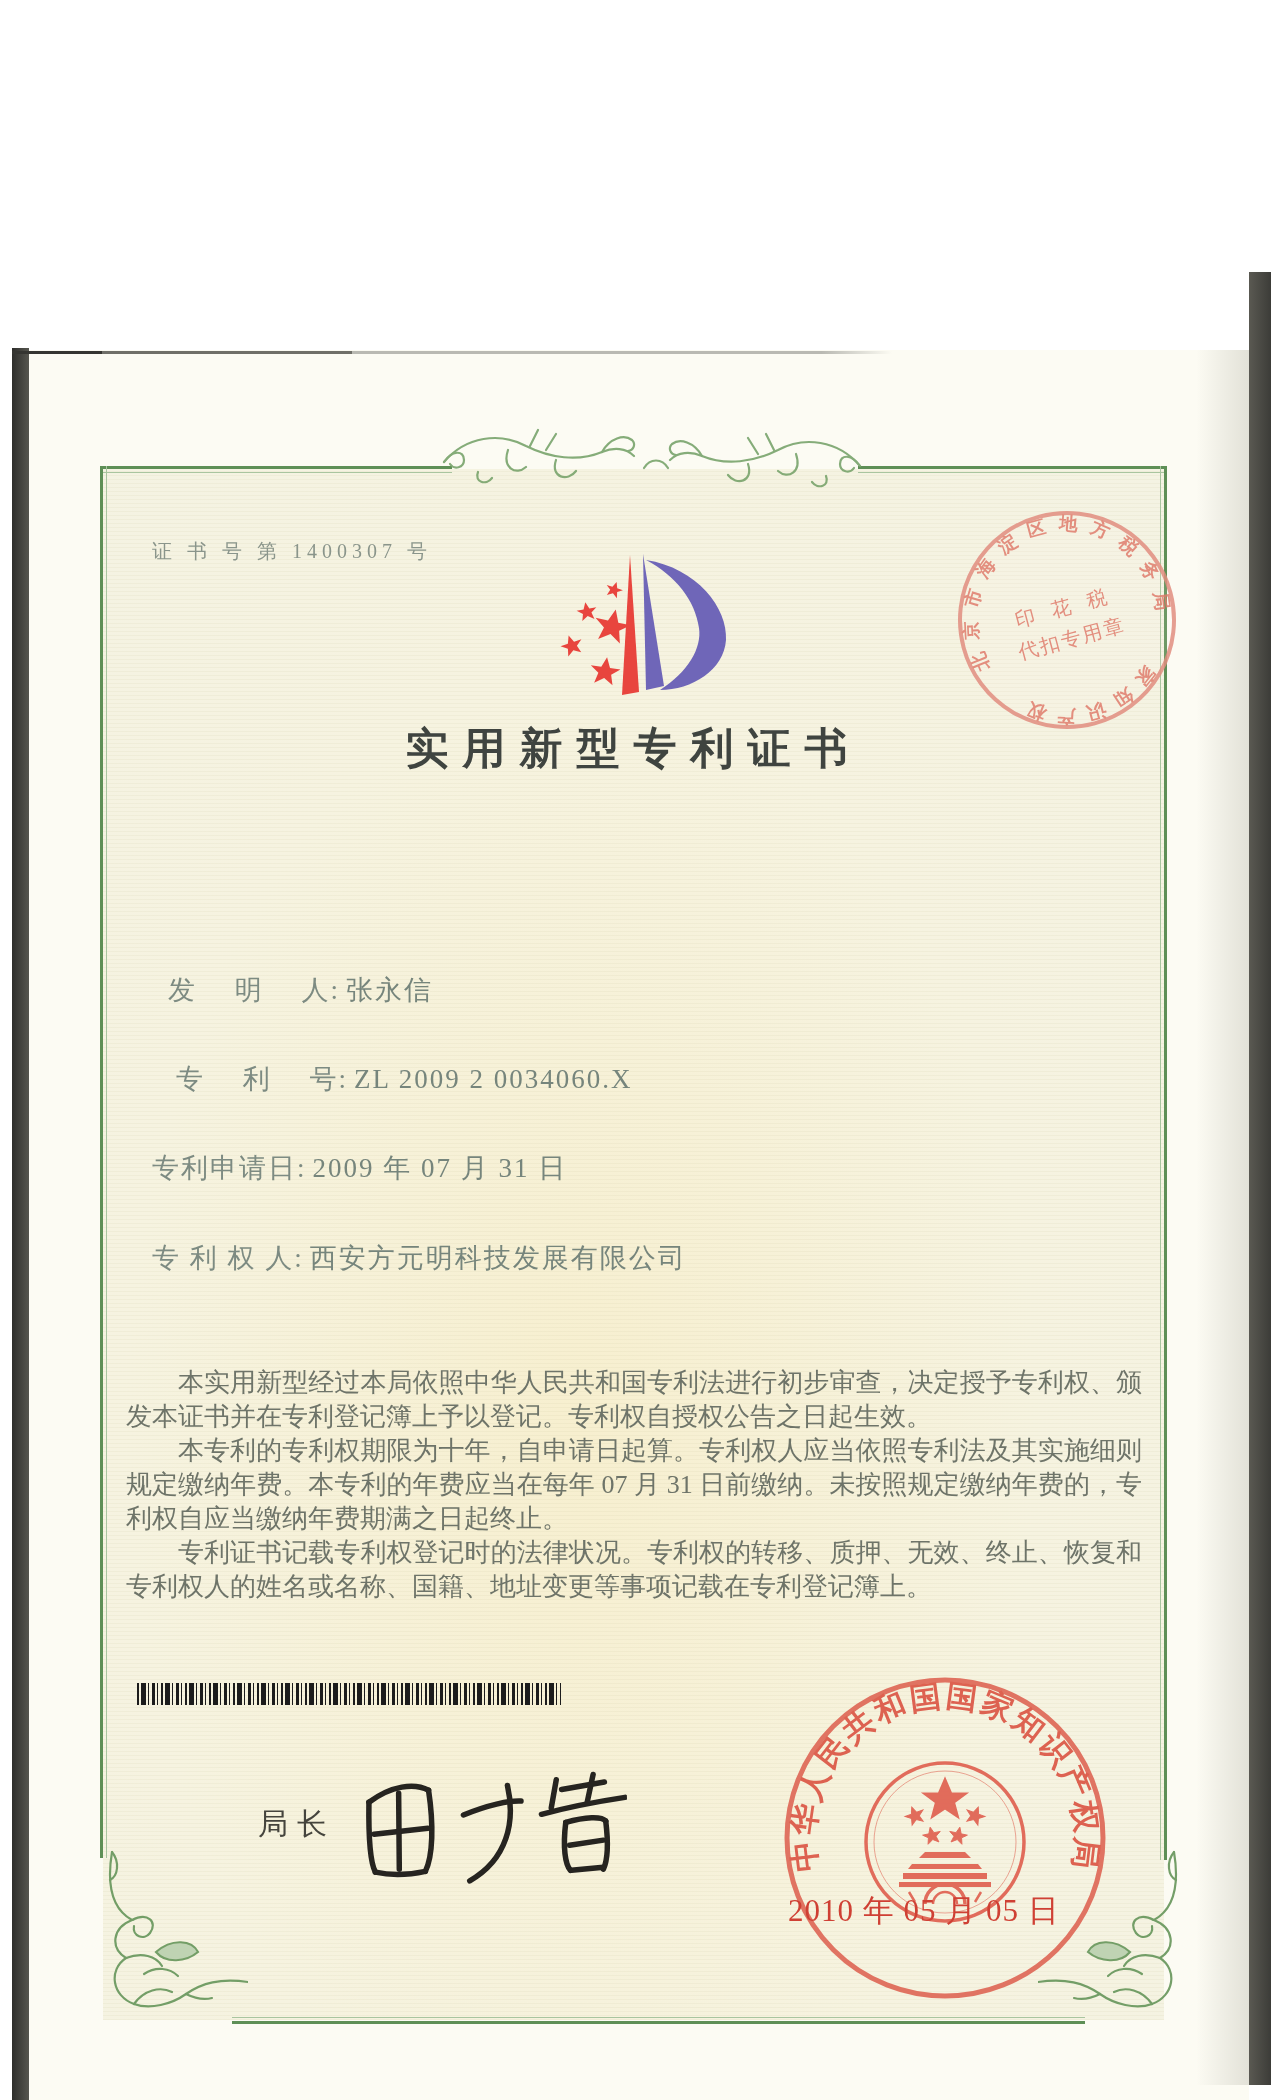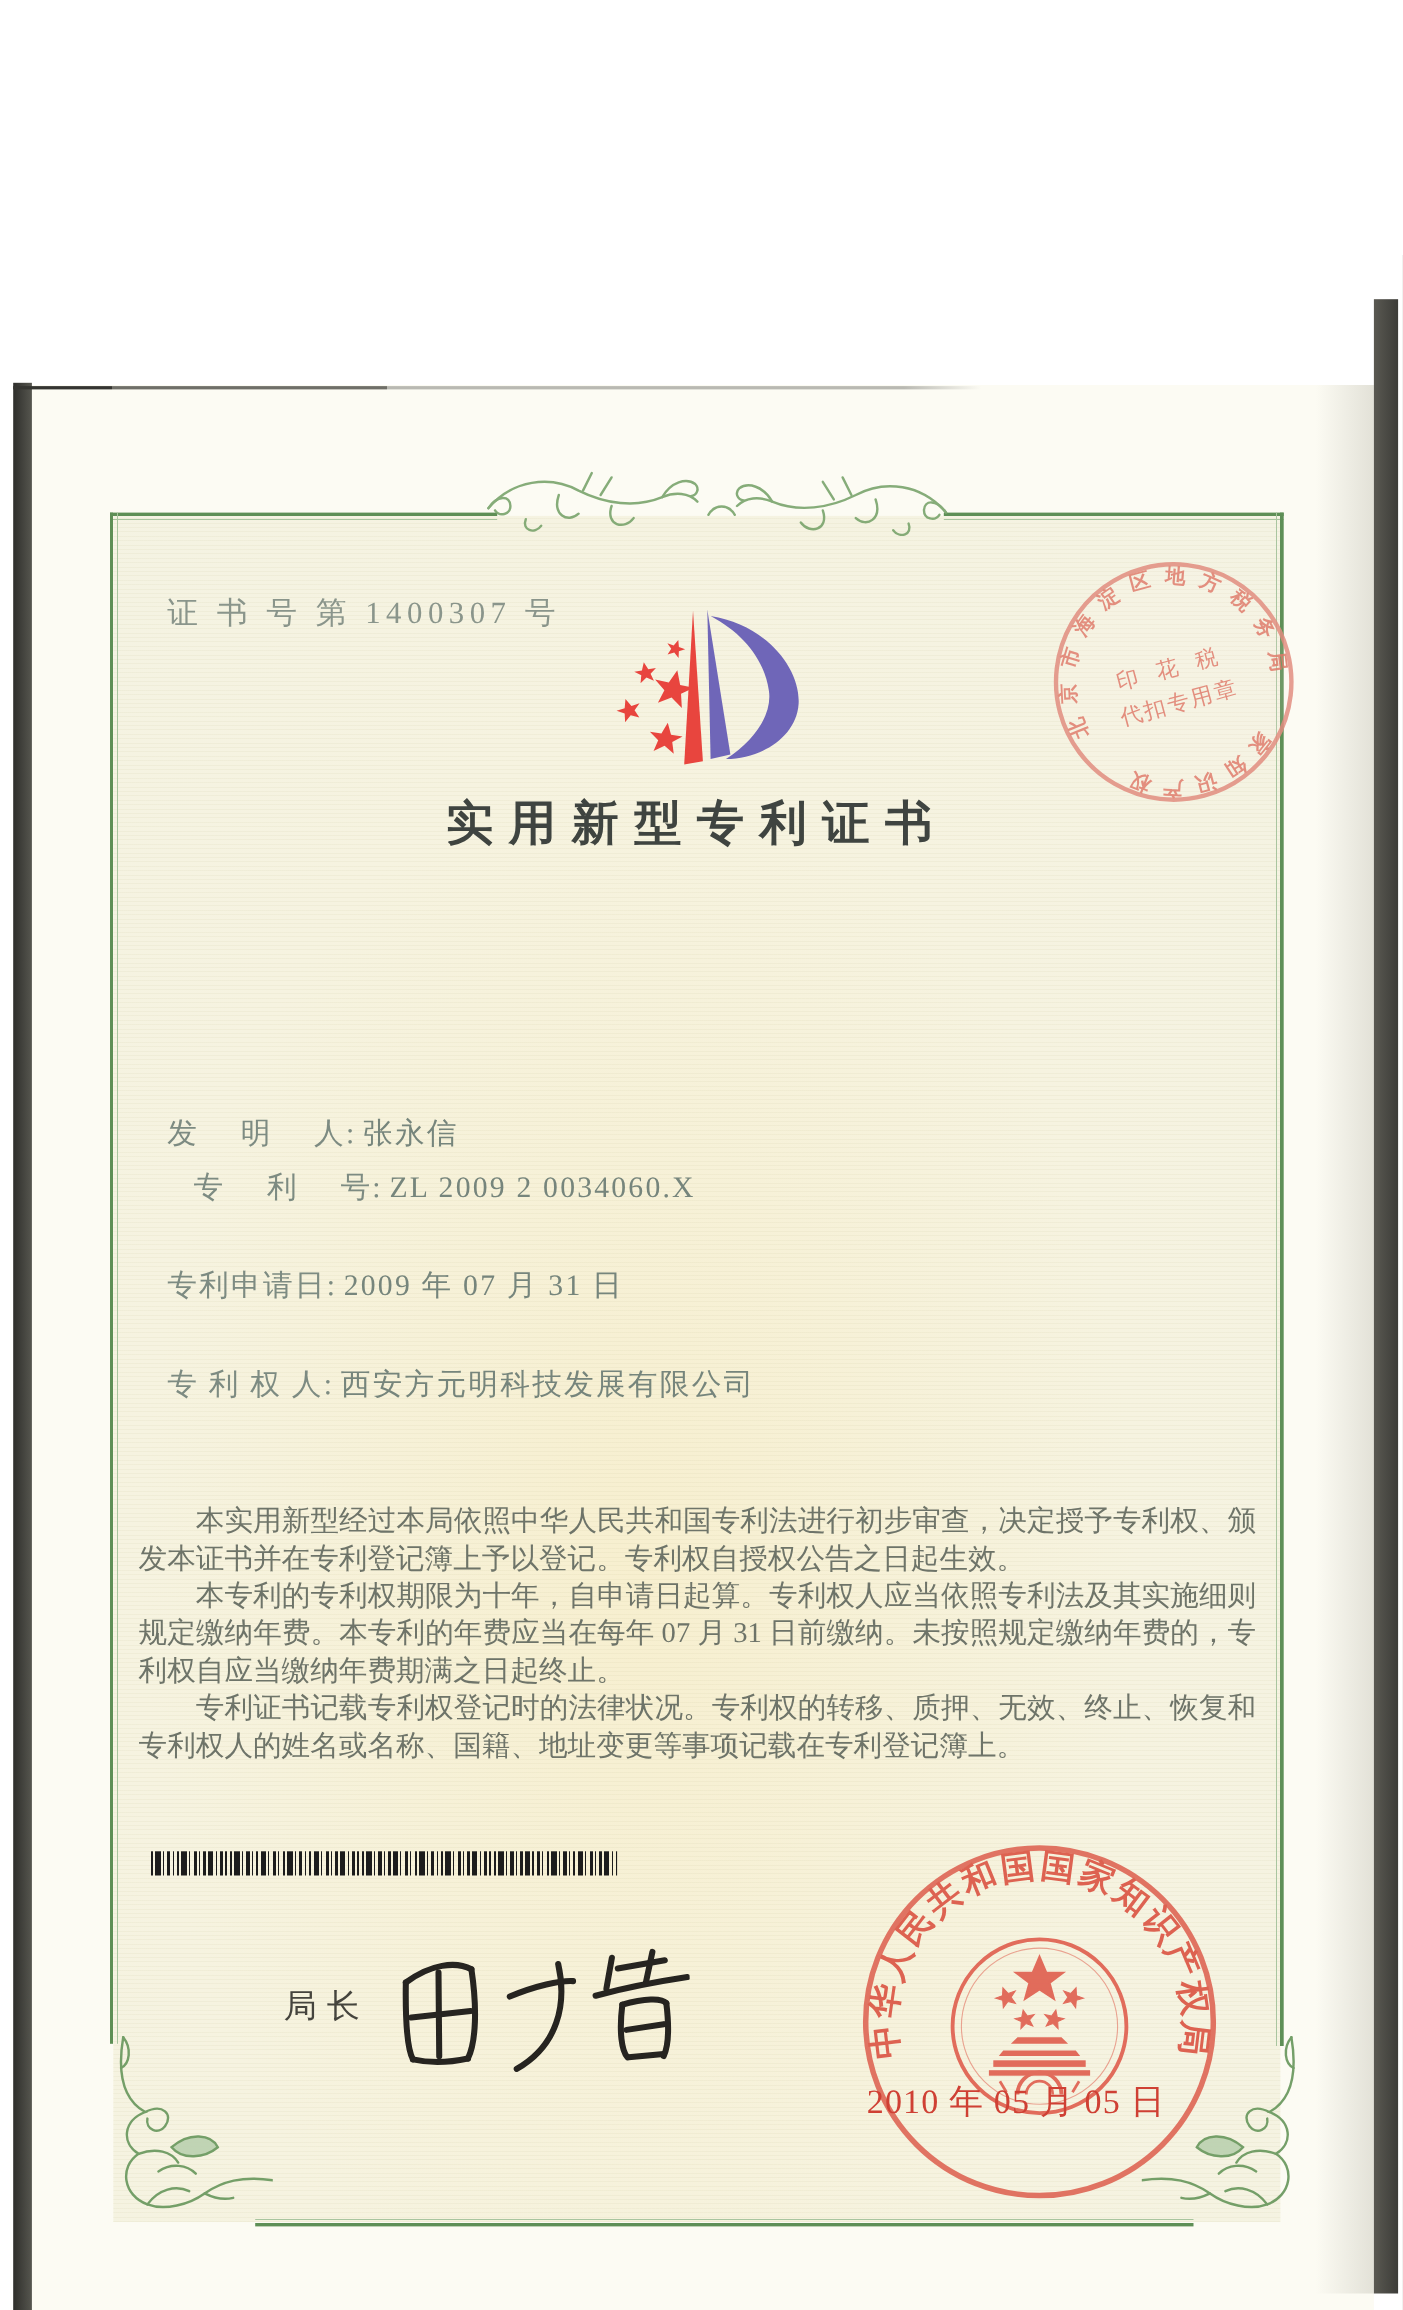--- a/index.html
+++ b/index.html
@@ -20,21 +20,21 @@
            background:
              repeating-linear-gradient(0deg,rgba(190,185,140,0.10) 0 1px,rgba(0,0,0,0) 1px 4px),
              radial-gradient(ellipse at 45% 62%,#f7efcf 0%,#f6f3e0 55%,#f4f3e3 100%);}
   
   .bl{position:absolute;}
   .bl-h-top{height:8px;background:linear-gradient(180deg,#5e8f56 0 3px,rgba(0,0,0,0) 3px 6px,#a9c59f 6px 7px,rgba(0,0,0,0) 7px);}
   .bl-h-bot{height:8px;background:linear-gradient(0deg,#5e8f56 0 3px,rgba(0,0,0,0) 3px 6px,#a9c59f 6px 7px,rgba(0,0,0,0) 7px);}
   .bl-v-left{width:8px;background:linear-gradient(90deg,#5e8f56 0 3px,rgba(0,0,0,0) 3px 6px,#a9c59f 6px 7px,rgba(0,0,0,0) 7px);}
   .bl-v-right{width:8px;background:linear-gradient(270deg,#5e8f56 0 3px,rgba(0,0,0,0) 3px 6px,#a9c59f 6px 7px,rgba(0,0,0,0) 7px);}
   
-  .cert-no{position:absolute;left:152px;top:538px;font-size:28px;letter-spacing:5px;color:#8a958b;white-space:pre;}
+  .cert-no{position:absolute;left:152px;top:538px;font-size:20px;letter-spacing:5px;color:#8a958b;white-space:pre;}
   .title{position:absolute;left:100px;top:720px;width:1067px;text-align:center;font-size:43px;
          font-weight:600;letter-spacing:14px;color:#3f4440;}
   .field{position:absolute;left:152px;font-size:27px;color:#7d8b82;letter-spacing:2px;white-space:pre;}
   .field .val{margin-left:6px;color:#76857c;}
   .body-text{position:absolute;left:126px;top:1366px;width:1016px;font-size:26px;line-height:34px;
              color:#6e7469;text-align:justify;}
   .body-text p{margin:0;text-indent:2em;}
   .barcode{position:absolute;left:137px;top:1683px;width:424px;height:22px;
            background:repeating-linear-gradient(90deg,
              #1c1c1c 0 2px,rgba(0,0,0,0) 2px 4px,
@@ -135,21 +135,21 @@
       <text font-size="18.5" font-weight="bold" fill="#e07d6d" letter-spacing="10">
         <textPath href="#taxBot" startOffset="50%" text-anchor="middle">国家知识产权局</textPath>
       </text>
       <text x="0" y="-6" text-anchor="middle" font-size="20" fill="#e07d6d" letter-spacing="6">印 花 税</text>
       <text x="0" y="26" text-anchor="middle" font-size="20" fill="#e07d6d" letter-spacing="2">代扣专用章</text>
     </g>
   </svg>
 
   <div class="title">实用新型专利证书</div>
 
-  <div class="field" style="top:1012px;"><span>发　 明 　人:</span><span class="val">张永信</span></div>
+  <div class="field" style="top:972px;margin-left:16px;"><span>发　 明 　人:</span><span class="val">张永信</span></div>
   <div class="field" style="top:1061px;margin-left:24px;"><span>专　 利 　号:</span><span class="val">ZL 2009 2 0034060.X</span></div>
   <div class="field" style="top:1150px;"><span>专利申请日:</span><span class="val">2009 年 07 月 31 日</span></div>
   <div class="field" style="top:1240px;"><span>专 利 权 人:</span><span class="val">西安方元明科技发展有限公司</span></div>
 
   <div class="body-text">
     <p>本实用新型经过本局依照中华人民共和国专利法进行初步审查，决定授予专利权、颁发本证书并在专利登记簿上予以登记。专利权自授权公告之日起生效。</p>
     <p>本专利的专利权期限为十年，自申请日起算。专利权人应当依照专利法及其实施细则规定缴纳年费。本专利的年费应当在每年 07 月 31 日前缴纳。未按照规定缴纳年费的，专利权自应当缴纳年费期满之日起终止。</p>
     <p>专利证书记载专利权登记时的法律状况。专利权的转移、质押、无效、终止、恢复和专利权人的姓名或名称、国籍、地址变更等事项记载在专利登记簿上。</p>
   </div>
 

